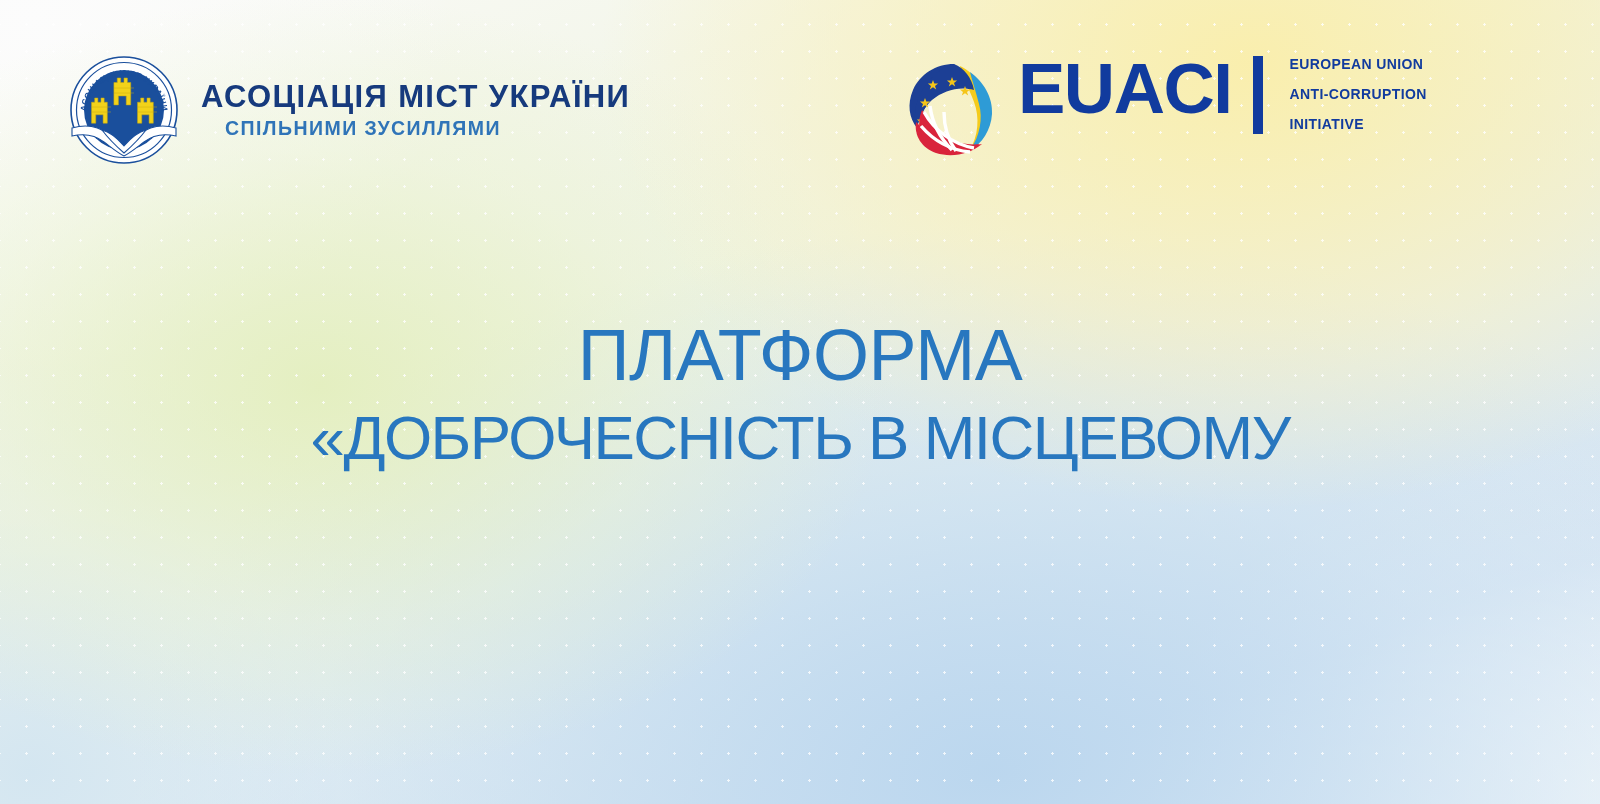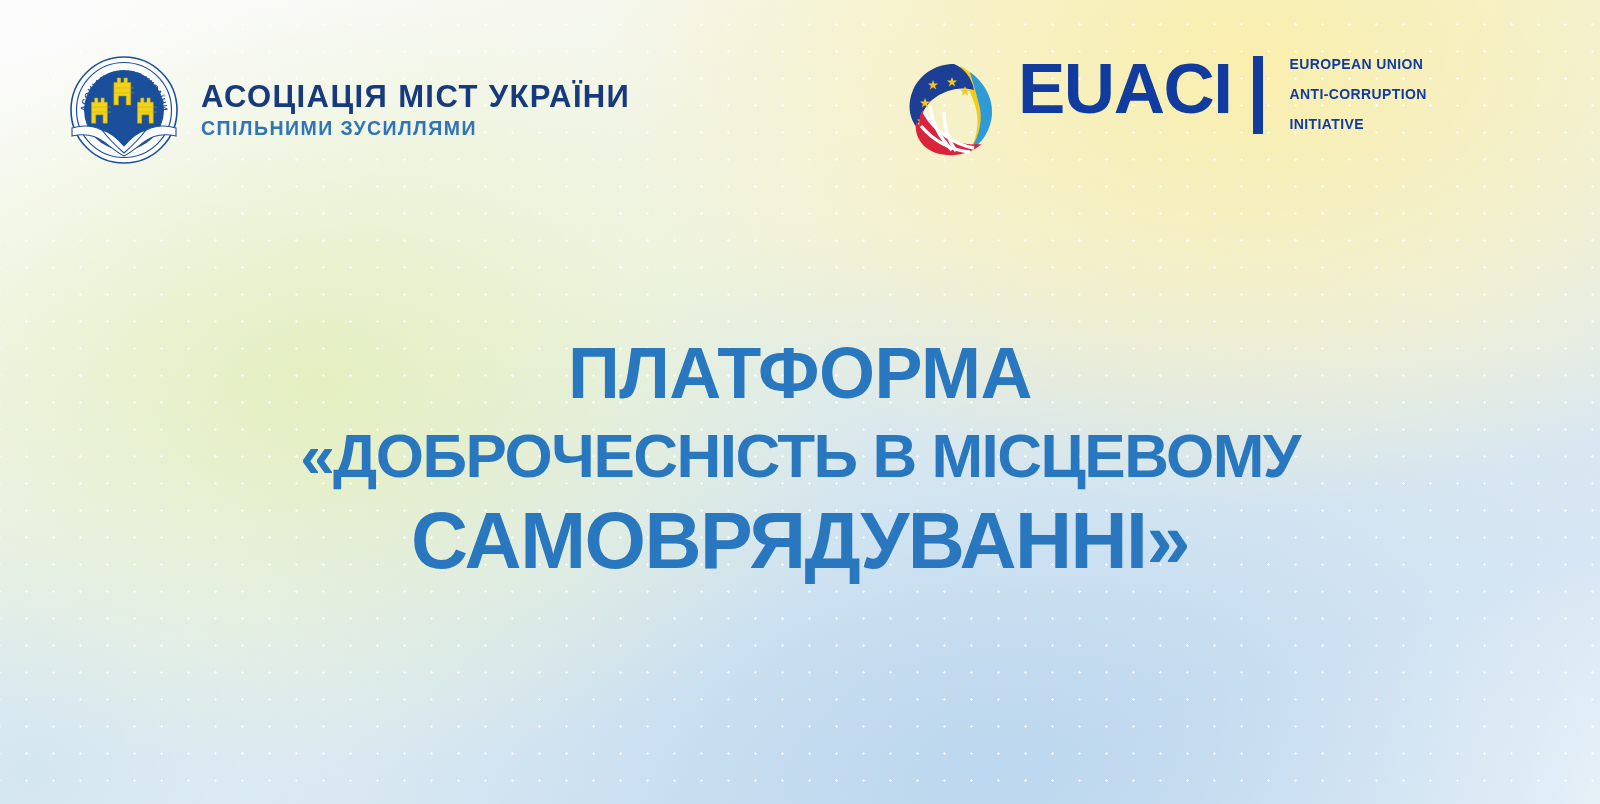--- a/index.html
+++ b/index.html
@@ -70,20 +70,21 @@
     line-height: 1;
     white-space: nowrap;
   }
   .amu-sub {
     font-size: 19.5px;
     font-weight: 600;
     letter-spacing: 1.45px;
     color: #2f74b8;
     line-height: 1;
     white-space: nowrap;
+    margin-left: 24px;
   }
 
   
   .euaci-logo {
     position: absolute;
     left: 900px;
     top: 2px;
     display: flex;
     gap: 14px;
   }
@@ -116,26 +117,25 @@
   }
 
   
   .headline {
     position: absolute;
     left: 0;
     right: 0;
     top: 312px;
     text-align: center;
     color: #2877bf;
-    font-weight: 700;
+    font-weight: 400;
     font-size: 74px;
     line-height: 1.22;
     letter-spacing: -0.5px;
     white-space: nowrap;
-    margin-top: 18px;
   }
   .headline .line { display: block; }
   .headline .line-1 { font-size: 72px; }
   .headline .line-2 { font-size: 62px; letter-spacing: -1.5px; }
   .headline .line-3 { font-size: 79px; letter-spacing: -1.5px; }
 </style>
 </head>
 <body>
 
 <div class="banner">
@@ -232,16 +232,15 @@
         <span>ANTI-CORRUPTION</span>
         <span>INITIATIVE</span>
       </div>
     </div>
 
   </div>
 
   <div class="headline">
     <span class="line line-1">ПЛАТФОРМА</span>
     <span class="line line-2">«ДОБРОЧЕСНІСТЬ В МІСЦЕВОМУ</span>
-    <span class="line line-3">САМОВРЯДУВАННІ»</span>
   </div>
 
 </div>
 
 </body></html>

